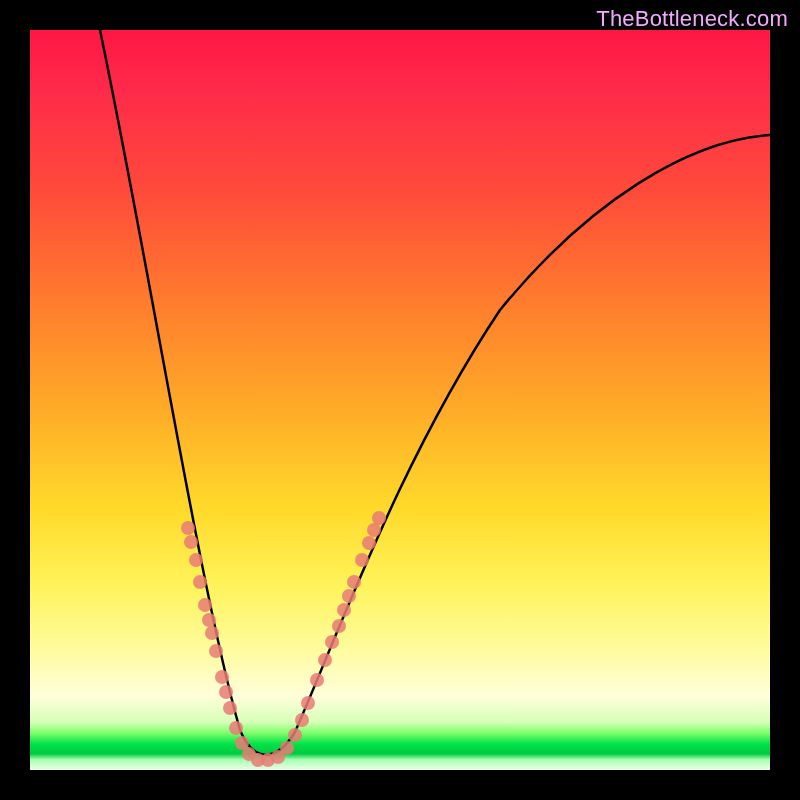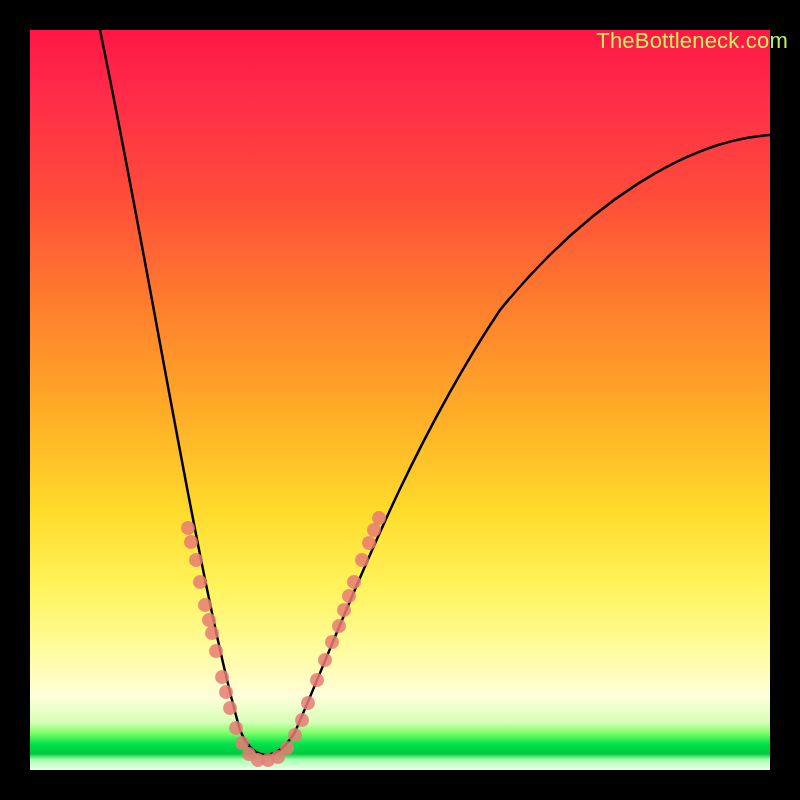--- a/index.html
+++ b/index.html
@@ -39,26 +39,25 @@
       #00e24a 96.5%,
       #00c93f 97.8%,
       #a4ffb0 98.6%,
       #efffe8 100%
     );
   }
   .watermark {
     position: absolute;
     top: 6px;
     right: 12px;
-    color: #bef264;
+    color: #f0abfc;
     font-size: 22px;
     letter-spacing: 0.2px;
     font-weight: 500;
     user-select: none;
-    margin-top: 22px;
   }
   svg.curve {
     position: absolute;
     left: 0;
     top: 0;
     width: 740px;
     height: 740px;
     overflow: visible;
   }
   .scatter-dot {

